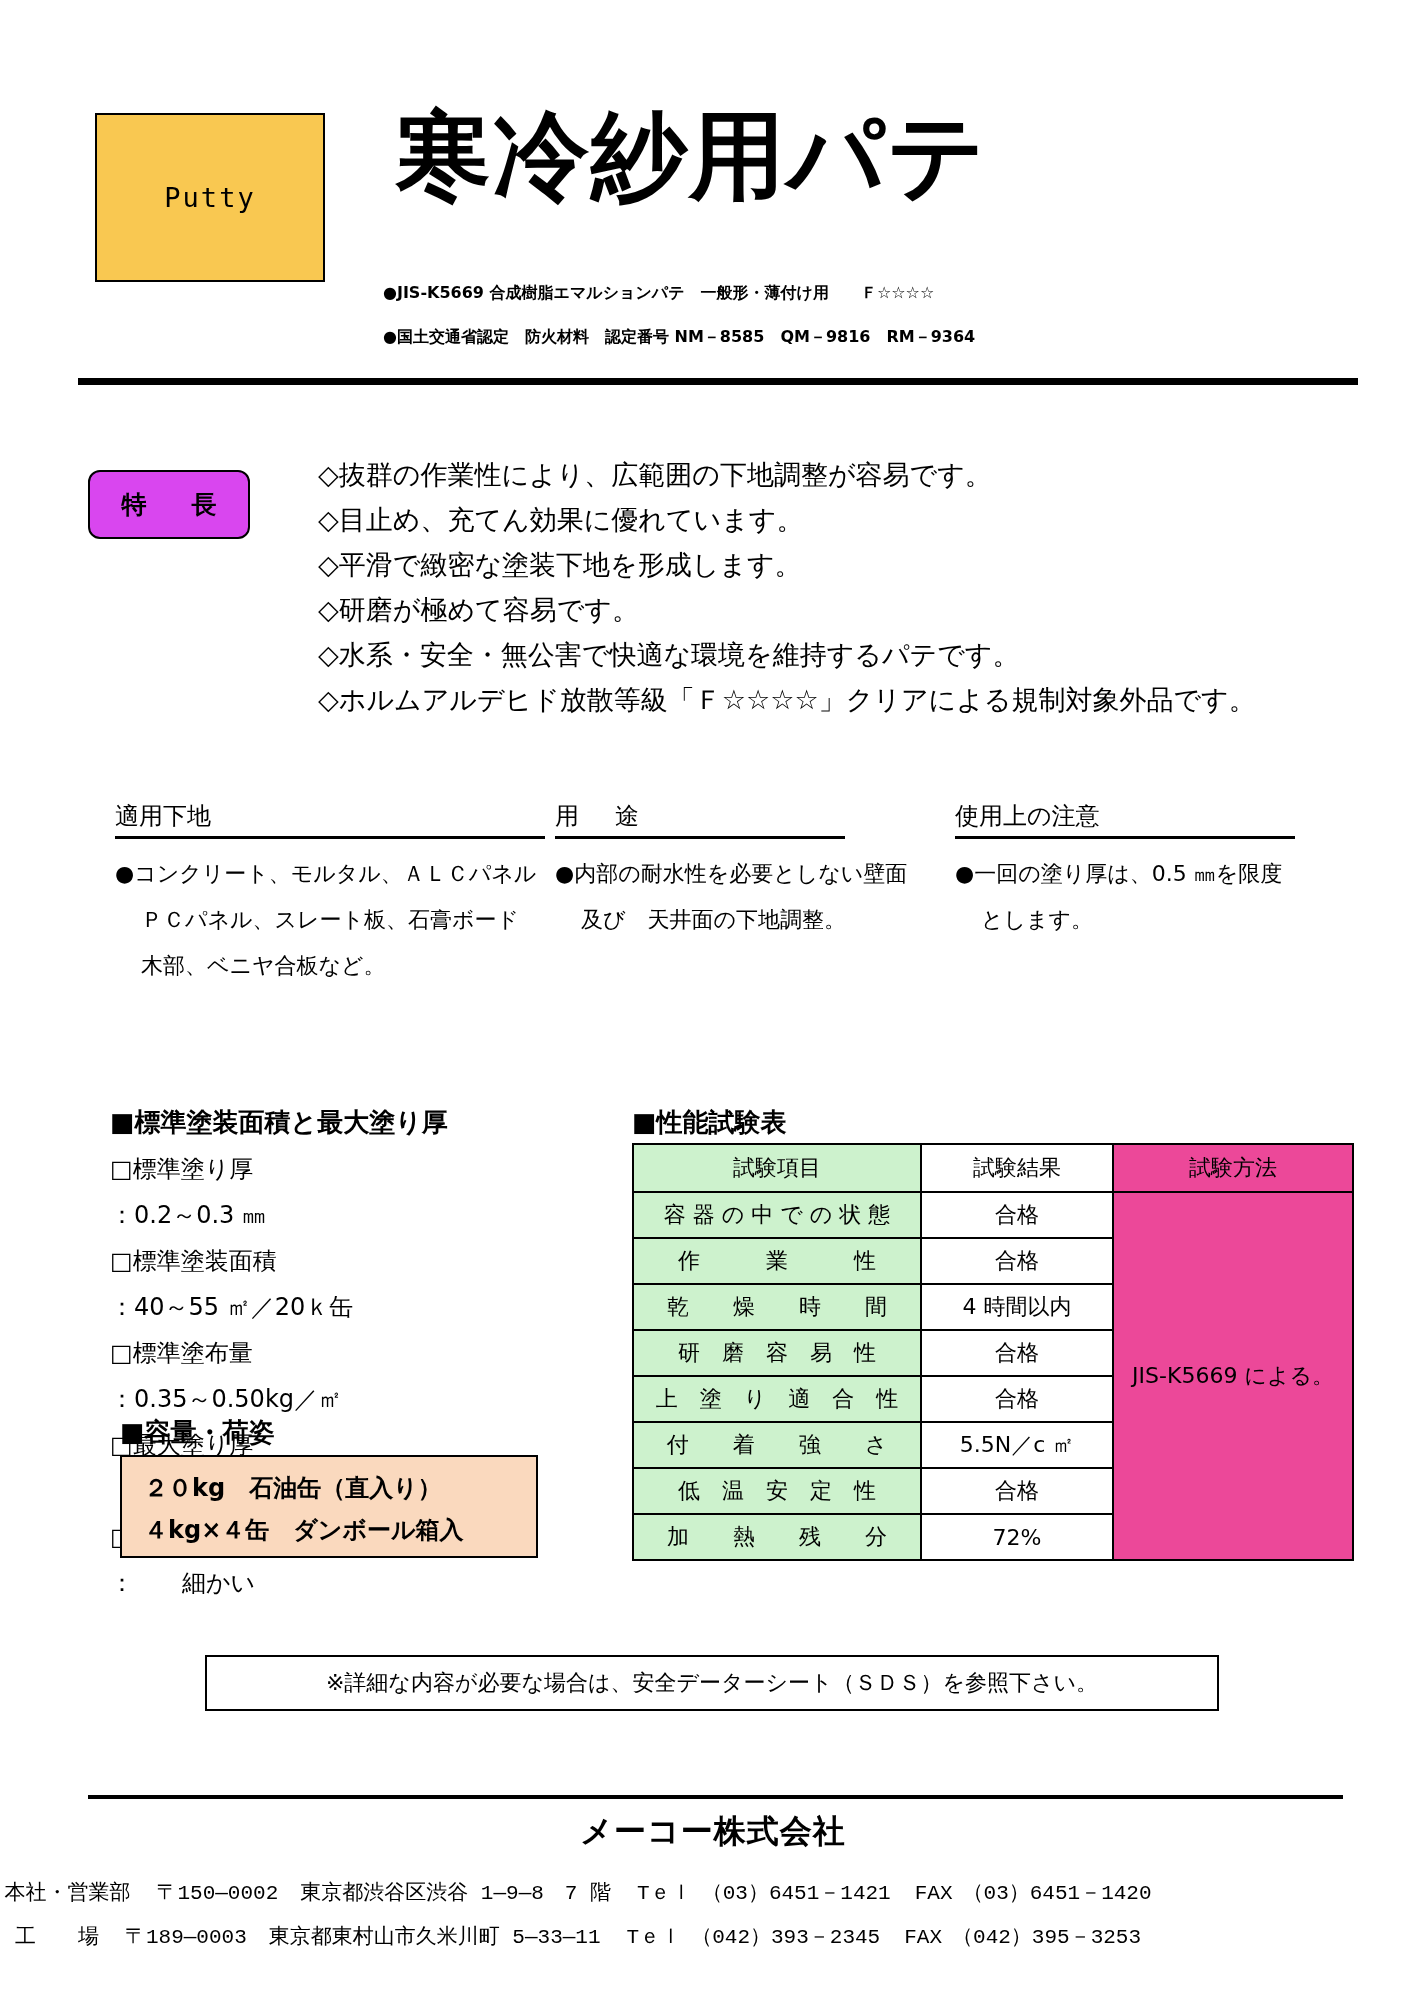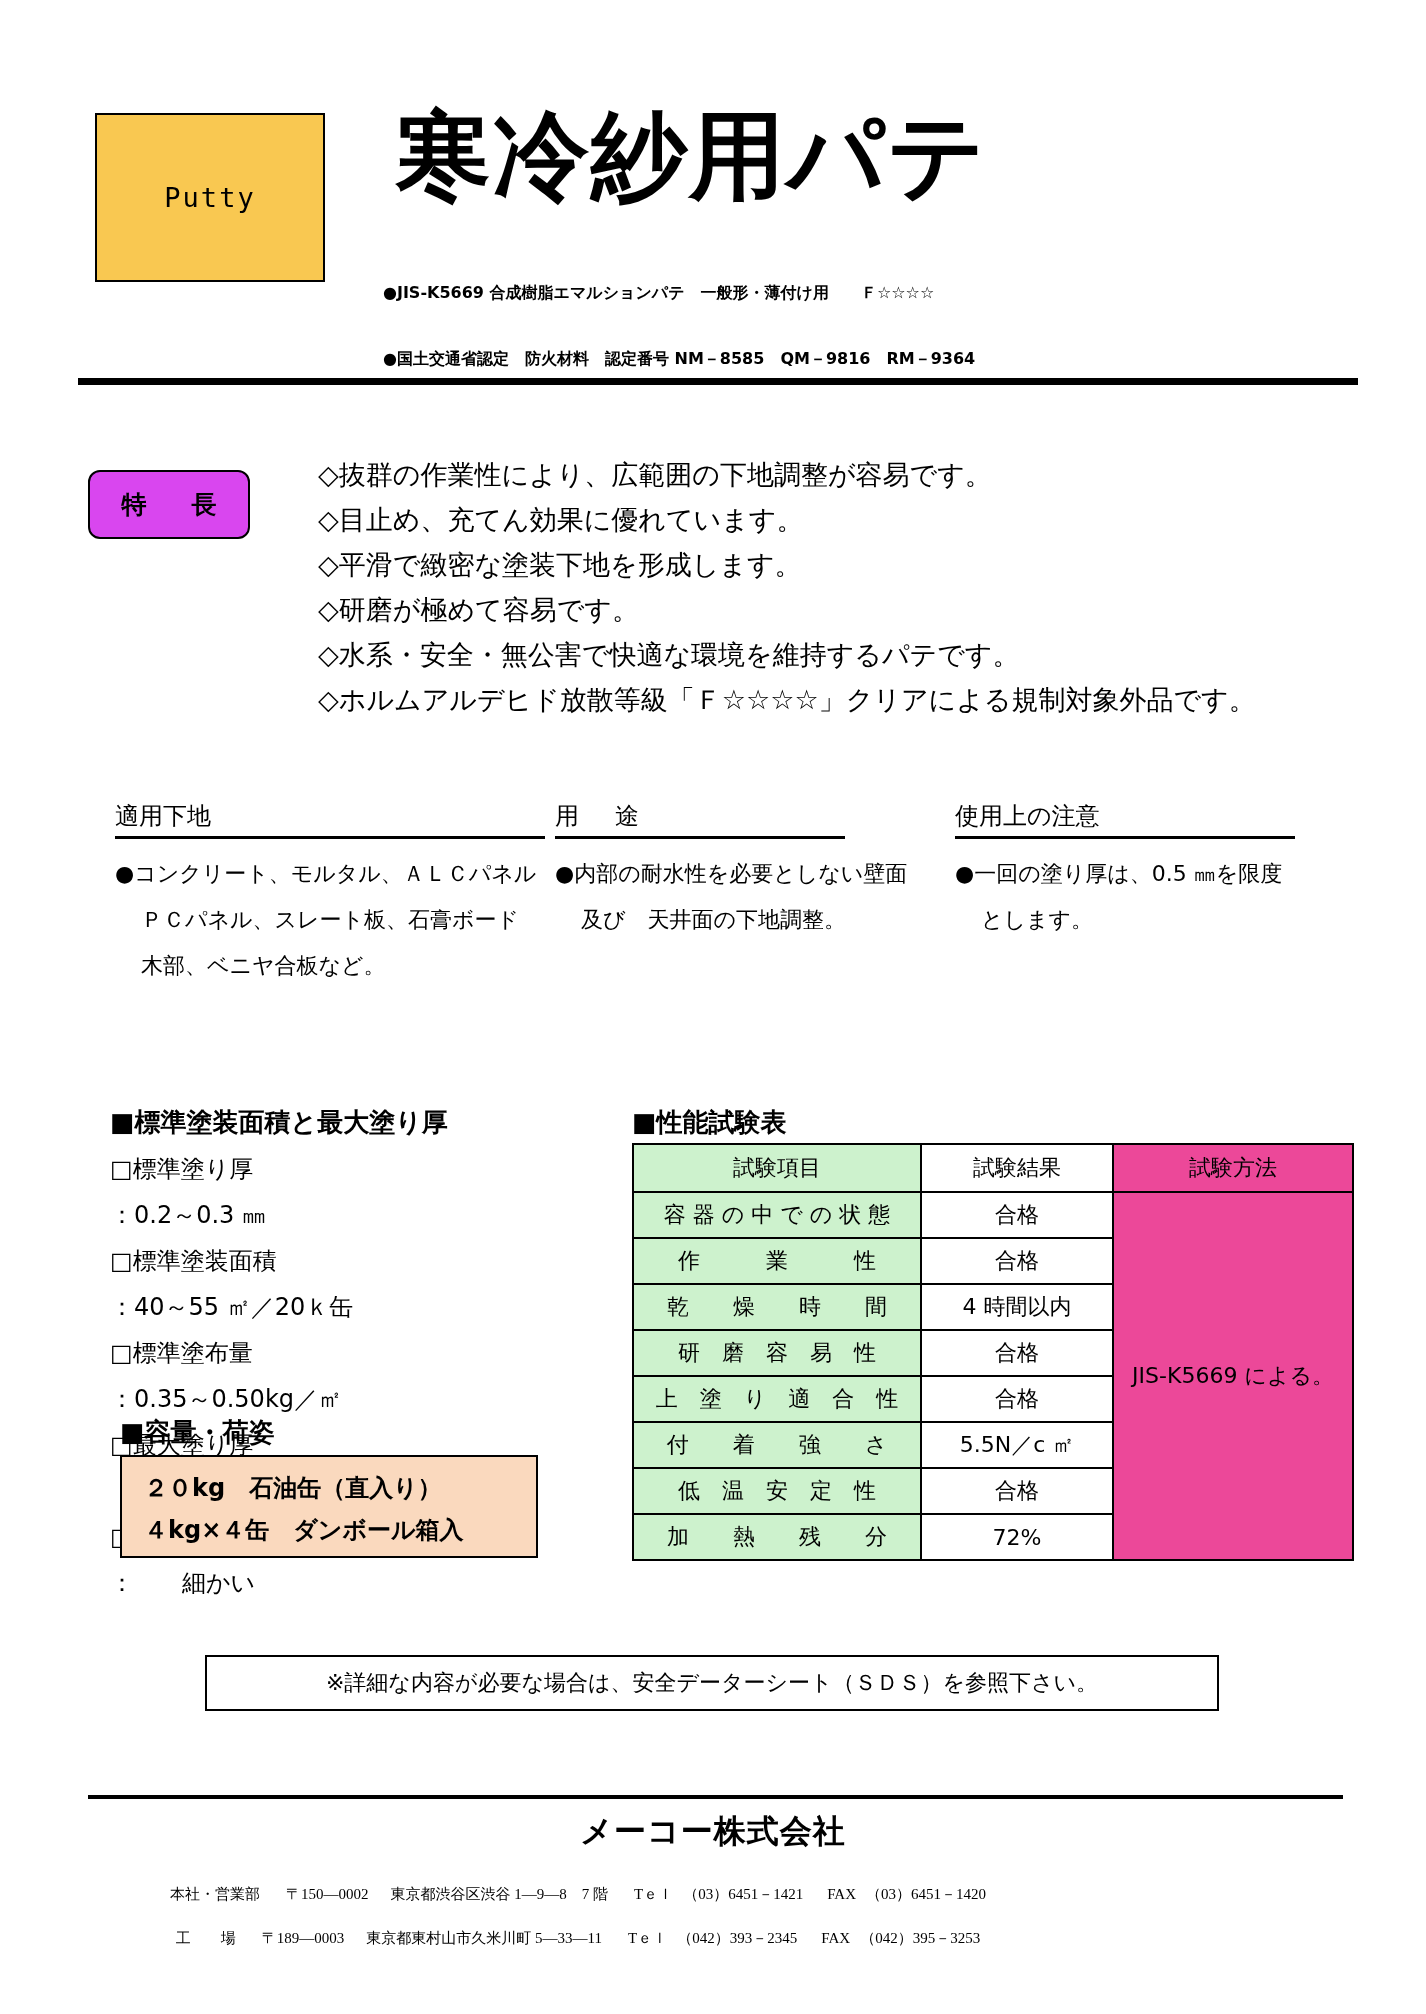--- a/index.html
+++ b/index.html
@@ -26,21 +26,21 @@
     font-family:"DejaVu Sans","Liberation Sans",sans-serif;
     font-size:96px;font-weight:700;letter-spacing:2px;line-height:1;
     white-space:nowrap;
   }
   .subline{
     position:absolute;left:383px;
     font-family:"DejaVu Sans","Liberation Sans",sans-serif;
     font-size:16px;font-weight:600;white-space:nowrap;letter-spacing:0px;
   }
   .subline.l1{top:283px;}
-  .subline.l2{top:327px;margin-top:22px;}
+  .subline.l2{top:327px;}
   .rule-thick{
     position:absolute;left:78px;top:378px;width:1280px;height:7px;background:#000;
   }
 
   
   .feat-badge{
     position:absolute;left:88px;top:470px;width:158px;height:65px;
     background:#d946ef;border:2px solid #000;border-radius:12px;
     display:flex;align-items:center;justify-content:center;
     font-family:"DejaVu Sans","Liberation Sans",sans-serif;
@@ -136,22 +136,22 @@
 
   
   .rule-foot{position:absolute;left:88px;top:1795px;width:1255px;height:4px;background:#000;}
   .company{
     position:absolute;left:0;top:1810px;width:1426px;text-align:center;
     font-family:"DejaVu Sans","Liberation Sans",sans-serif;
     font-weight:700;font-size:32px;letter-spacing:1px;
   }
   .addr{
     position:absolute;left:0;top:1872px;width:1156px;
-    font-family:Liberation Serif, serif;
-    font-size:15px;line-height:44px;
+    font-family:Liberation Mono, monospace;
+    font-size:21px;line-height:44px;
   }
   .addr .row{display:flex;justify-content:center;white-space:nowrap;}
 </style>
 </head>
 <body>
 
 <div class="page">
 
   <div class="header">
     <div class="putty-badge">Putty</div>

